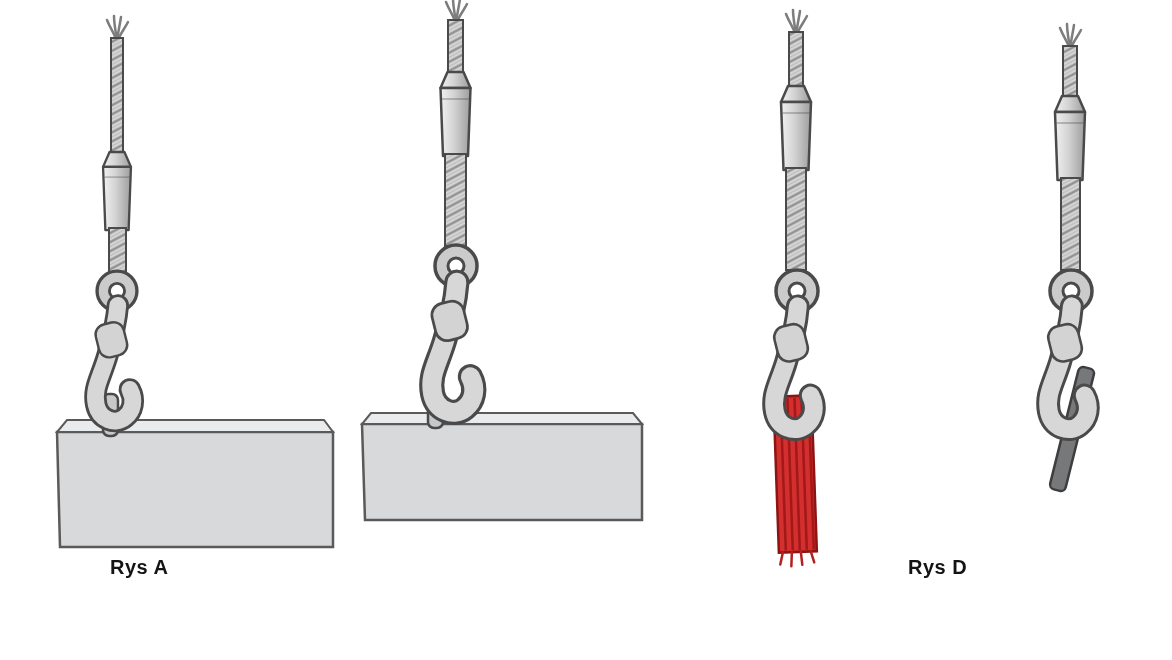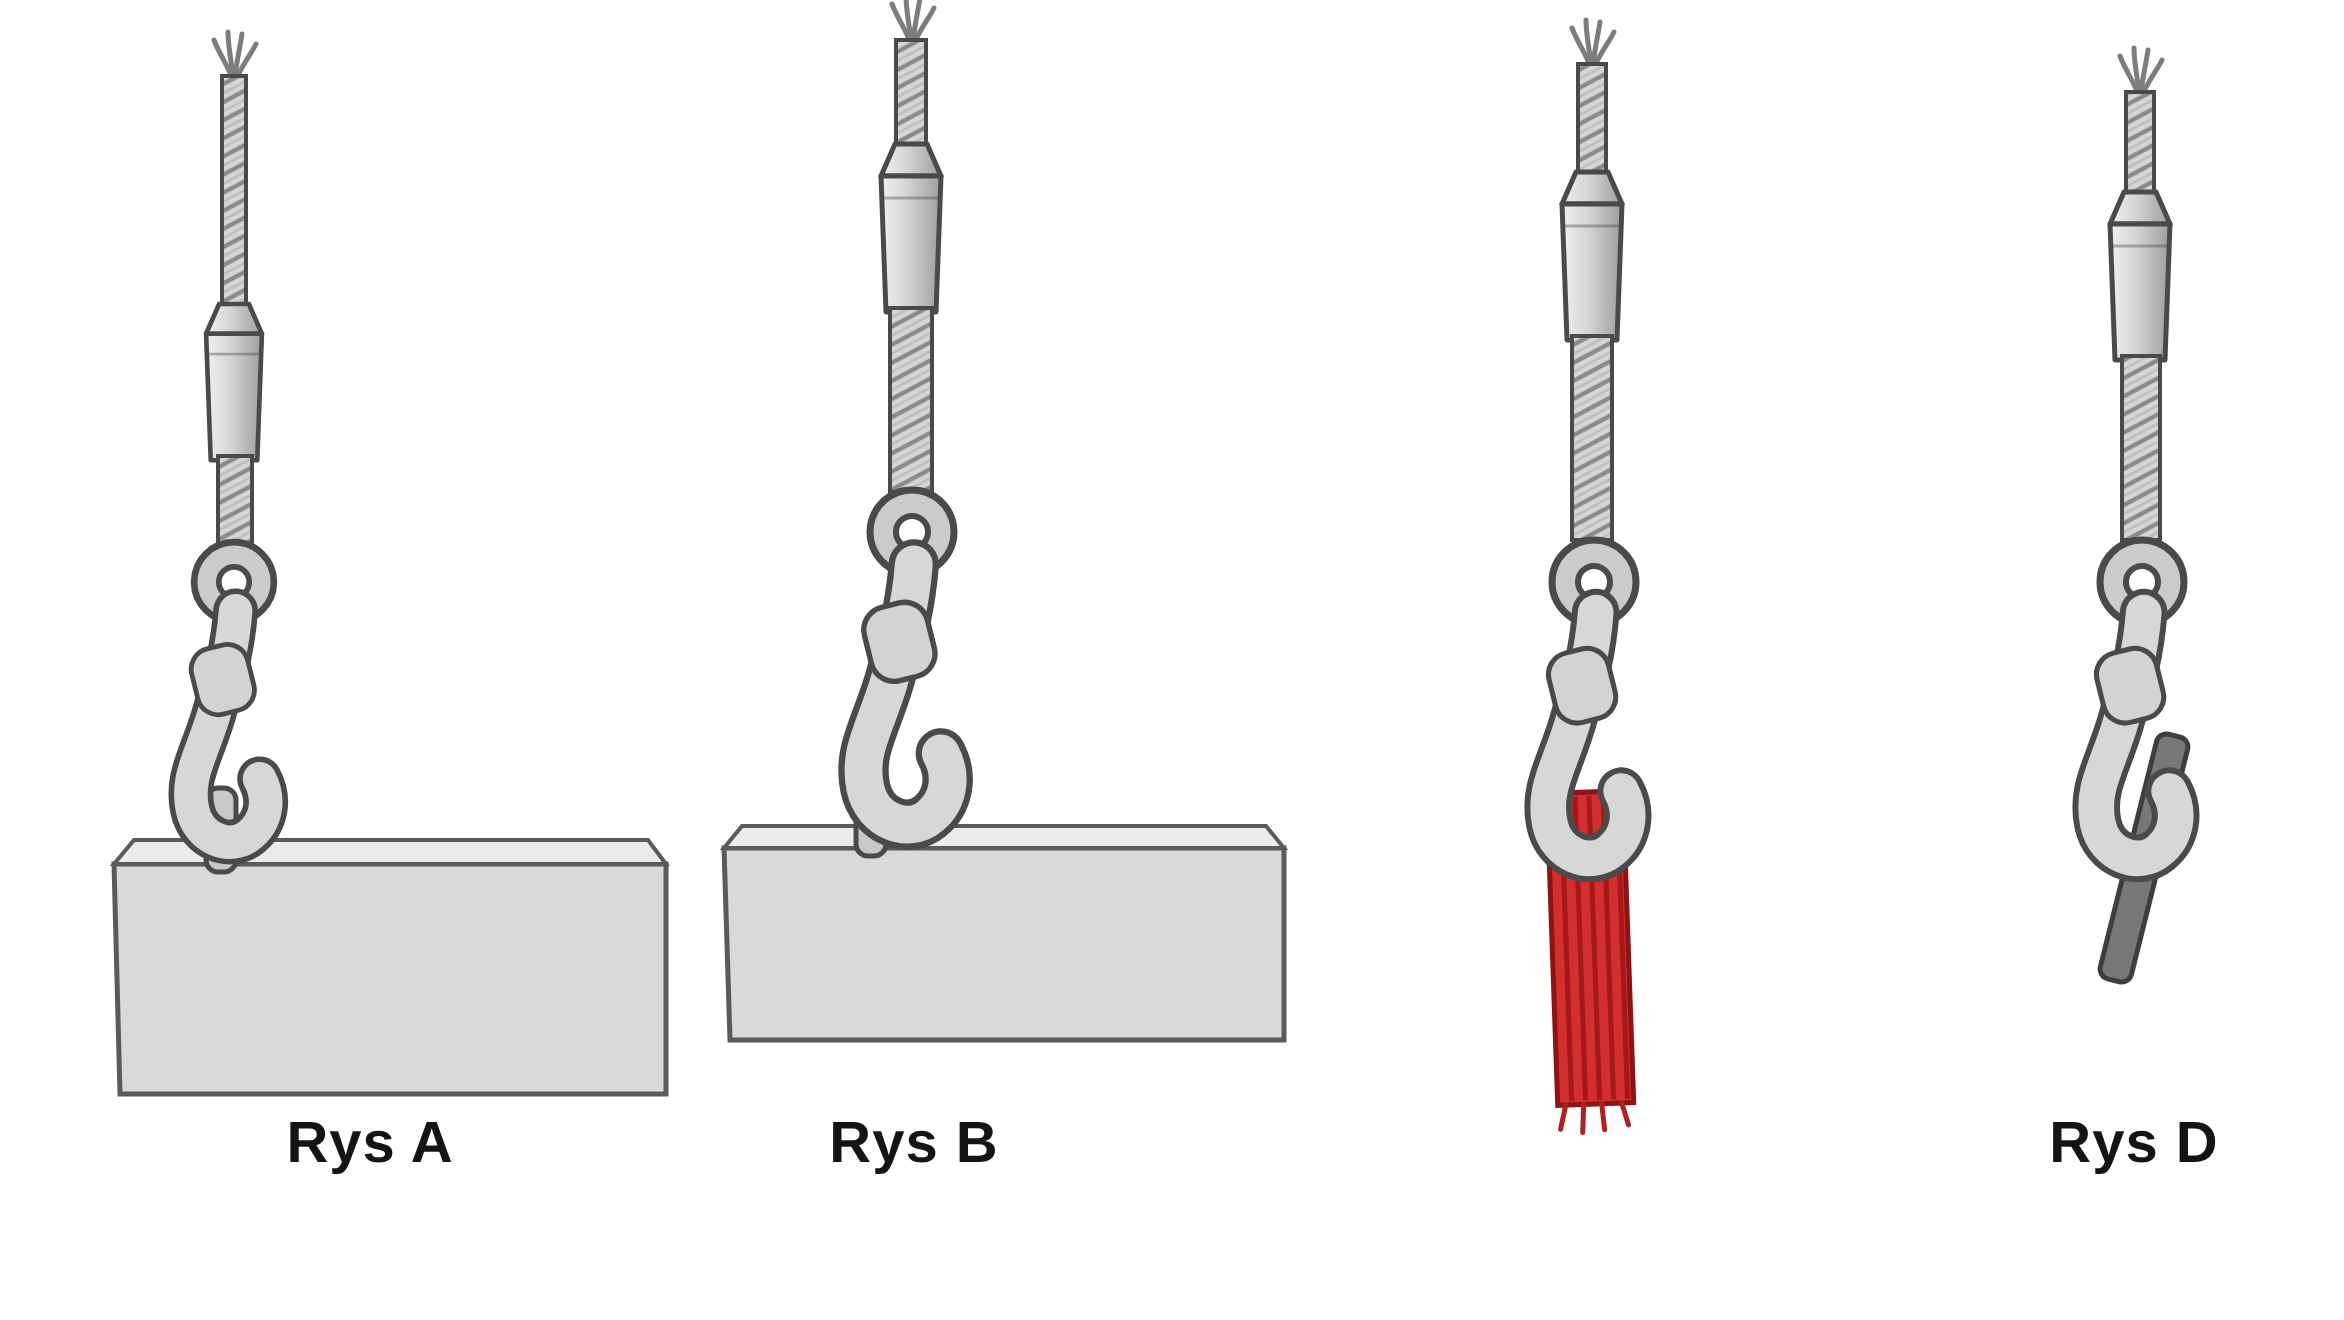--- a/index.html
+++ b/index.html
@@ -17,23 +17,22 @@
   }
   .diagram {
     position: absolute;
     left: 0;
     top: 0;
   }
   .fig-label {
     position: absolute;
     top: 556px;
     width: 150px;
-    text-align: center;
     font-weight: bold;
-    font-size: 29px;
+    font-size: 20px;
     color: #141414;
     letter-spacing: 0.5px;
     user-select: none;
   }
 </style>
 </head>
 <body>
 
 <div class="stage">
 
@@ -135,16 +134,15 @@
       <rect x="1063" y="46" width="14" height="52" fill="url(#strand)" stroke="#4a4a4a" stroke-width="2"></rect>
       <use href="#ferrule" transform="translate(1070,96)"></use>
       <rect x="1061" y="178" width="19" height="92" fill="url(#strand)" stroke="#4a4a4a" stroke-width="2"></rect>
       <use href="#ring" transform="translate(1071,291)"></use>
       <rect x="1064" y="366" width="16" height="126" rx="5" fill="#77787a" stroke="#3e3e40" stroke-width="2.5" transform="rotate(14 1072 429)"></rect>
       <use href="#hook" transform="translate(1071,291) scale(0.85)"></use>
     </g>
   </svg>
 
   <div class="fig-label" style="left:110px">Rys A</div>
-  <div class="fig-label" style="left:382px">Rys B</div>
-  <div class="fig-label" style="left:992px">Rys D</div>
+  <div class="fig-label" style="left:908px">Rys D</div>
 
 </div>
 
 </body></html>

